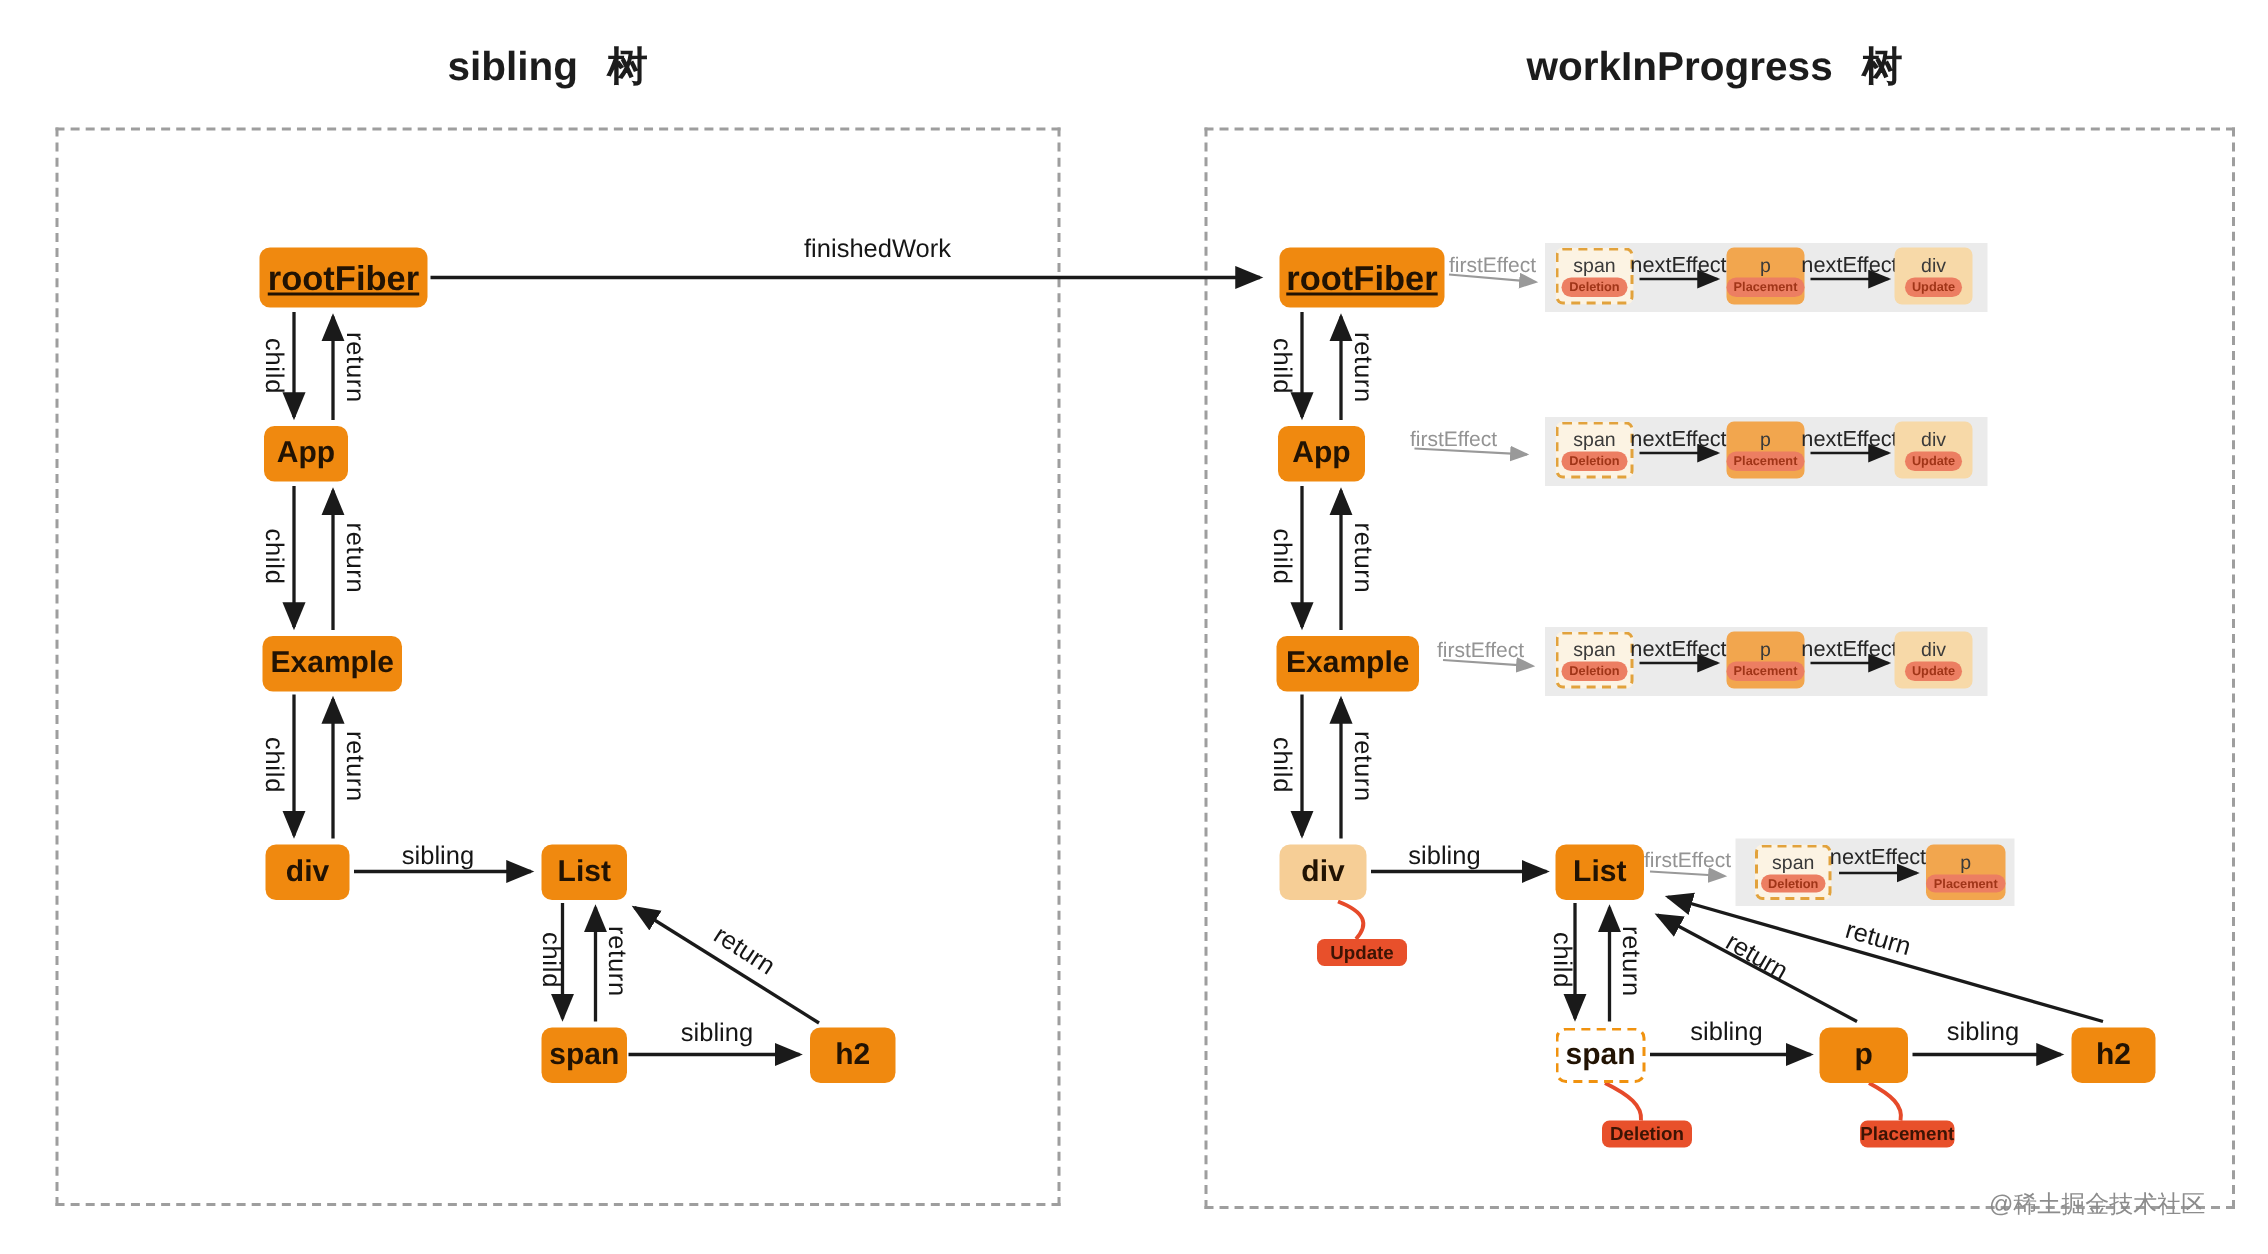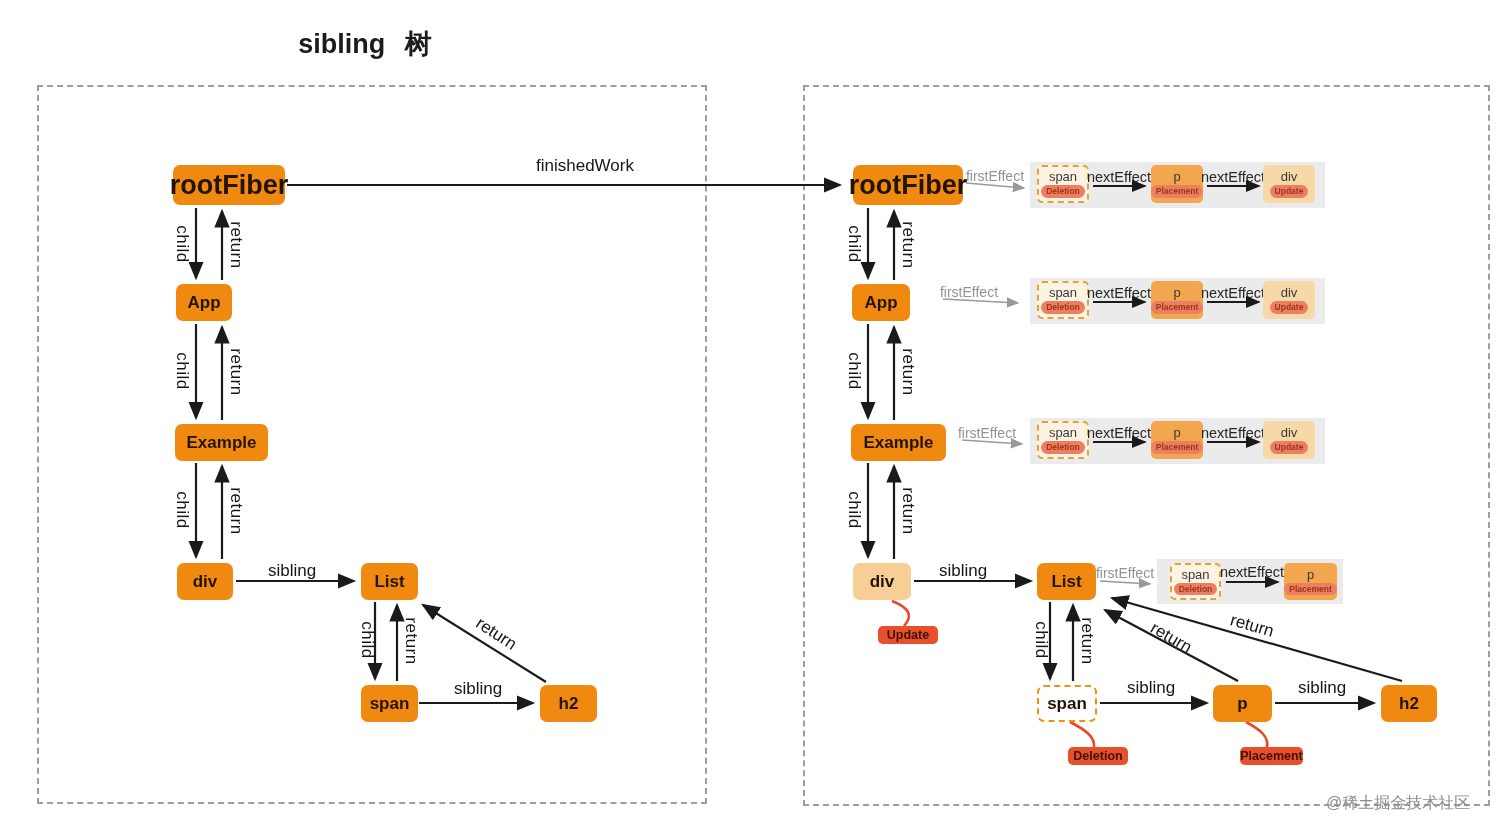--- a/index.html
+++ b/index.html
@@ -4,22 +4,22 @@
 <style>
   * { box-sizing: border-box; margin: 0; padding: 0; }
   html,body { background:#fff; }
   body { font-family: "Liberation Sans", sans-serif; }
   .stage { position:relative; width:1512px; height:836px; background:#ffffff; overflow:hidden; }
   .ctr { position:absolute; transform:translate(-50%,-50%); }
   .title { font-size:27px; font-weight:700; color:#1c1c1c; word-spacing:12px; white-space:nowrap; }
   .frame { position:absolute; border:2px dashed #9e9e9e; }
   .node { position:absolute; background:#F0890F; border-radius:7px; color:#221303;
           font-weight:700; display:flex; align-items:center; justify-content:center;
-          font-size:17px; }
-  .node.big { font-size:27px; }
+          font-size:20px; }
+  .node.big { font-size:23px;text-decoration:underline; }
   .node.light { background:#F6CE96; }
   .node.ghost { background:#ffffff; border:2px dashed #F0920F; }
   .vlabel { writing-mode:vertical-rl; font-size:17px; color:#161616; letter-spacing:0.5px; white-space:nowrap; }
   .hlabel { font-size:17px; color:#161616; white-space:nowrap; }
   .dlabel { font-size:17px; color:#161616; white-space:nowrap; }
   .fx-panel { position:absolute; background:#EBEBEB; }
   .fx-box { position:absolute; width:52px; height:38px; border-radius:5px;
             display:flex; flex-direction:column; align-items:center; justify-content:center; gap:2px; }
   .fx-span { background:#FCF3E3; border:2px dashed #E2A23C; }
   .fx-p    { background:#F2A64E; }
@@ -33,20 +33,21 @@
          font-size:12.5px; font-weight:700; display:flex; align-items:center; justify-content:center; }
   .watermark { position:absolute; font-size:16px; color:#8c8c8c; white-space:nowrap;text-align:right; }
   svg.layer { position:absolute; left:0; top:0; }
 </style>
 </head>
 <body>
 
 <div class="stage">
 
   <div class="ctr title" style="left:365px;top:44px">sibling 树</div>
+  <div class="ctr title" style="left:1143px;top:44px">workInProgress 树</div>
 
   <div class="frame" style="left:37px;top:85px;width:670px;height:719px"></div>
   <div class="frame" style="left:803px;top:85px;width:687px;height:721px"></div>
 
   <div class="fx-panel" style="left:1030px;top:162px;width:295px;height:46px"></div>
   <div class="fx-panel" style="left:1030px;top:278px;width:295px;height:46px"></div>
   <div class="fx-panel" style="left:1030px;top:418px;width:295px;height:46px"></div>
   <div class="fx-panel" style="left:1157px;top:559px;width:186px;height:45px"></div>
 
   <svg class="layer" width="1512" height="836">

